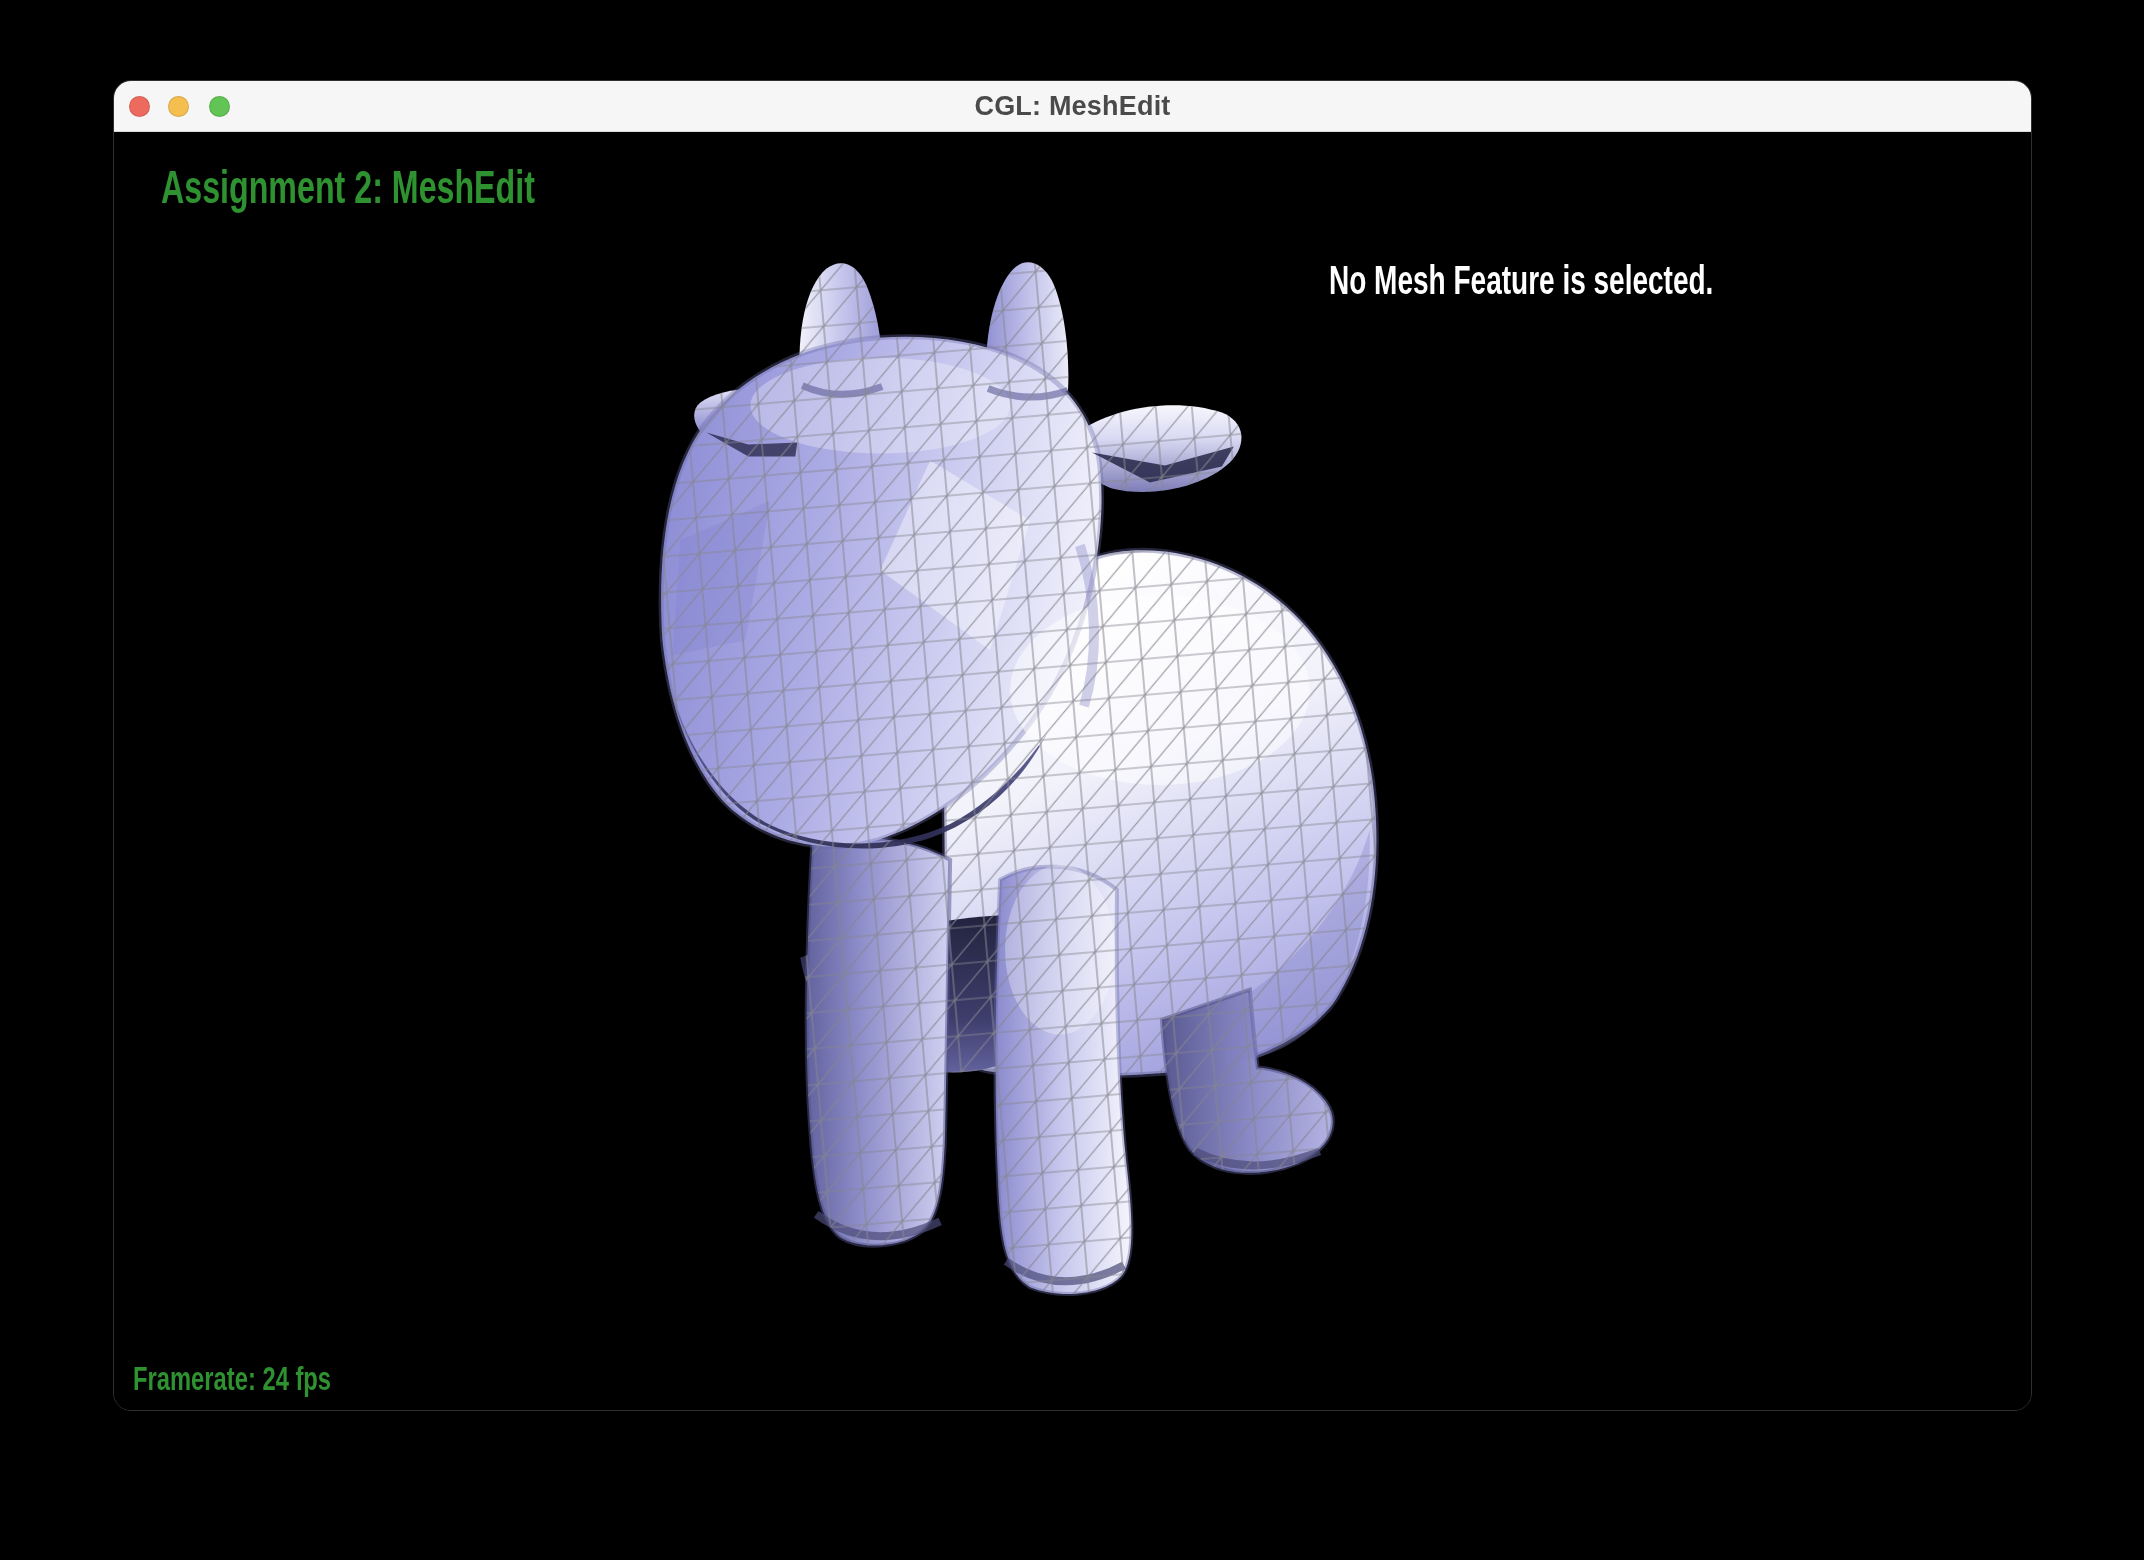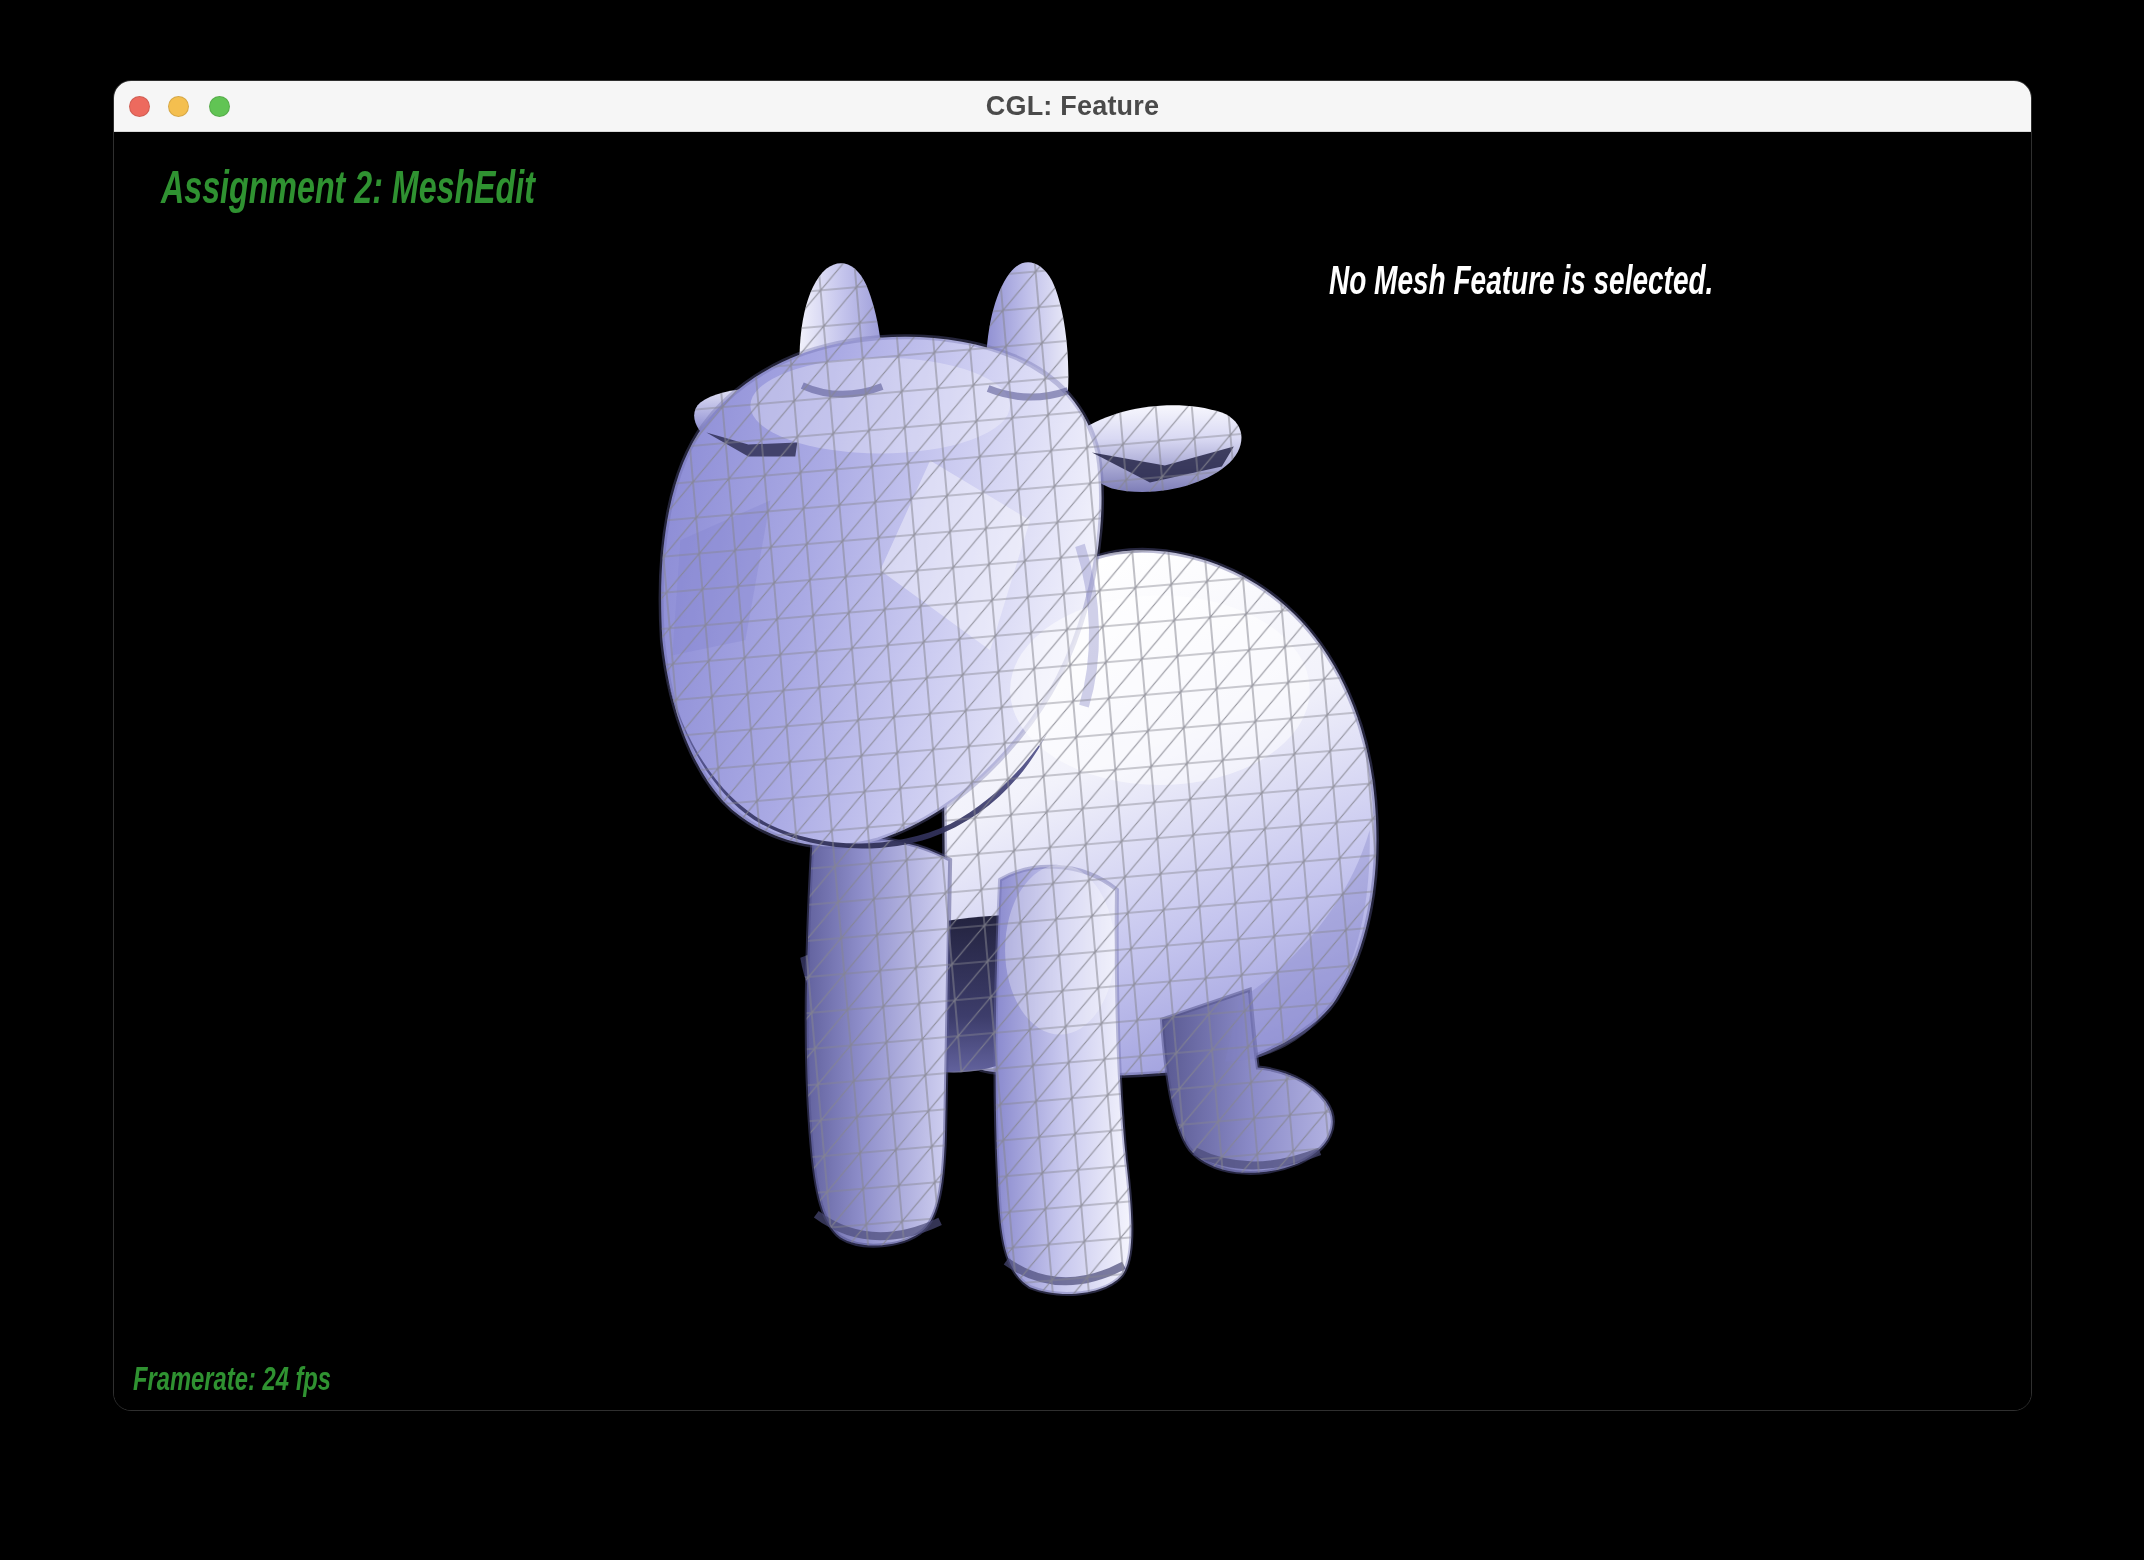--- a/index.html
+++ b/index.html
@@ -28,21 +28,21 @@
   }
   .titlebar .title{
     font-size:27px;font-weight:700;color:var(--title_color);letter-spacing:.2px;
   }
   .tl{position:absolute;top:15px;width:21px;height:21px;border-radius:50%;
       border:1px solid rgba(0,0,0,.12);}
   .tl.red{left:15px;background:var(--tl_red);}
   .tl.yellow{left:54px;background:var(--tl_yellow);}
   .tl.green{left:95px;background:var(--tl_green);}
   .viewport{
-    position:relative;width:1917px;height:1278px;background:var(--bg);font-style:italic;
+    position:relative;width:1917px;height:1278px;background:var(--bg);
   }
   .mesh-svg{position:absolute;left:0;top:0;width:100%;height:100%;}
   .osd{
     position:absolute;font-weight:700;white-space:nowrap;
     transform-origin:left top;
   }
   .osd-assignment{
     left:47px;top:28px;font-size:46px;color:var(--accent_green);
     transform:scaleX(.70);
   }
@@ -56,21 +56,21 @@
   }
 </style>
 </head>
 <body>
 
 <div class="app-window">
   <div class="titlebar">
     <span class="tl red"></span>
     <span class="tl yellow"></span>
     <span class="tl green"></span>
-    <span class="title">CGL: Feature</span>
+    <span class="title">CGL: MeshEdit</span>
   </div>
 
   <div class="viewport">
 
     <svg class="mesh-svg" viewBox="113 131 1919 1280" preserveAspectRatio="none" xmlns="http://www.w3.org/2000/svg" xmlns:xlink="http://www.w3.org/1999/xlink">
       <defs>
         <linearGradient id="gFace" gradientUnits="userSpaceOnUse" x1="660" y1="500" x2="1100" y2="560">
           <stop offset="0" stop-color="#8d8dd6"></stop>
             <stop offset=".35" stop-color="#aaaae4"></stop>
           <stop offset=".65" stop-color="#ccccf1"></stop>

